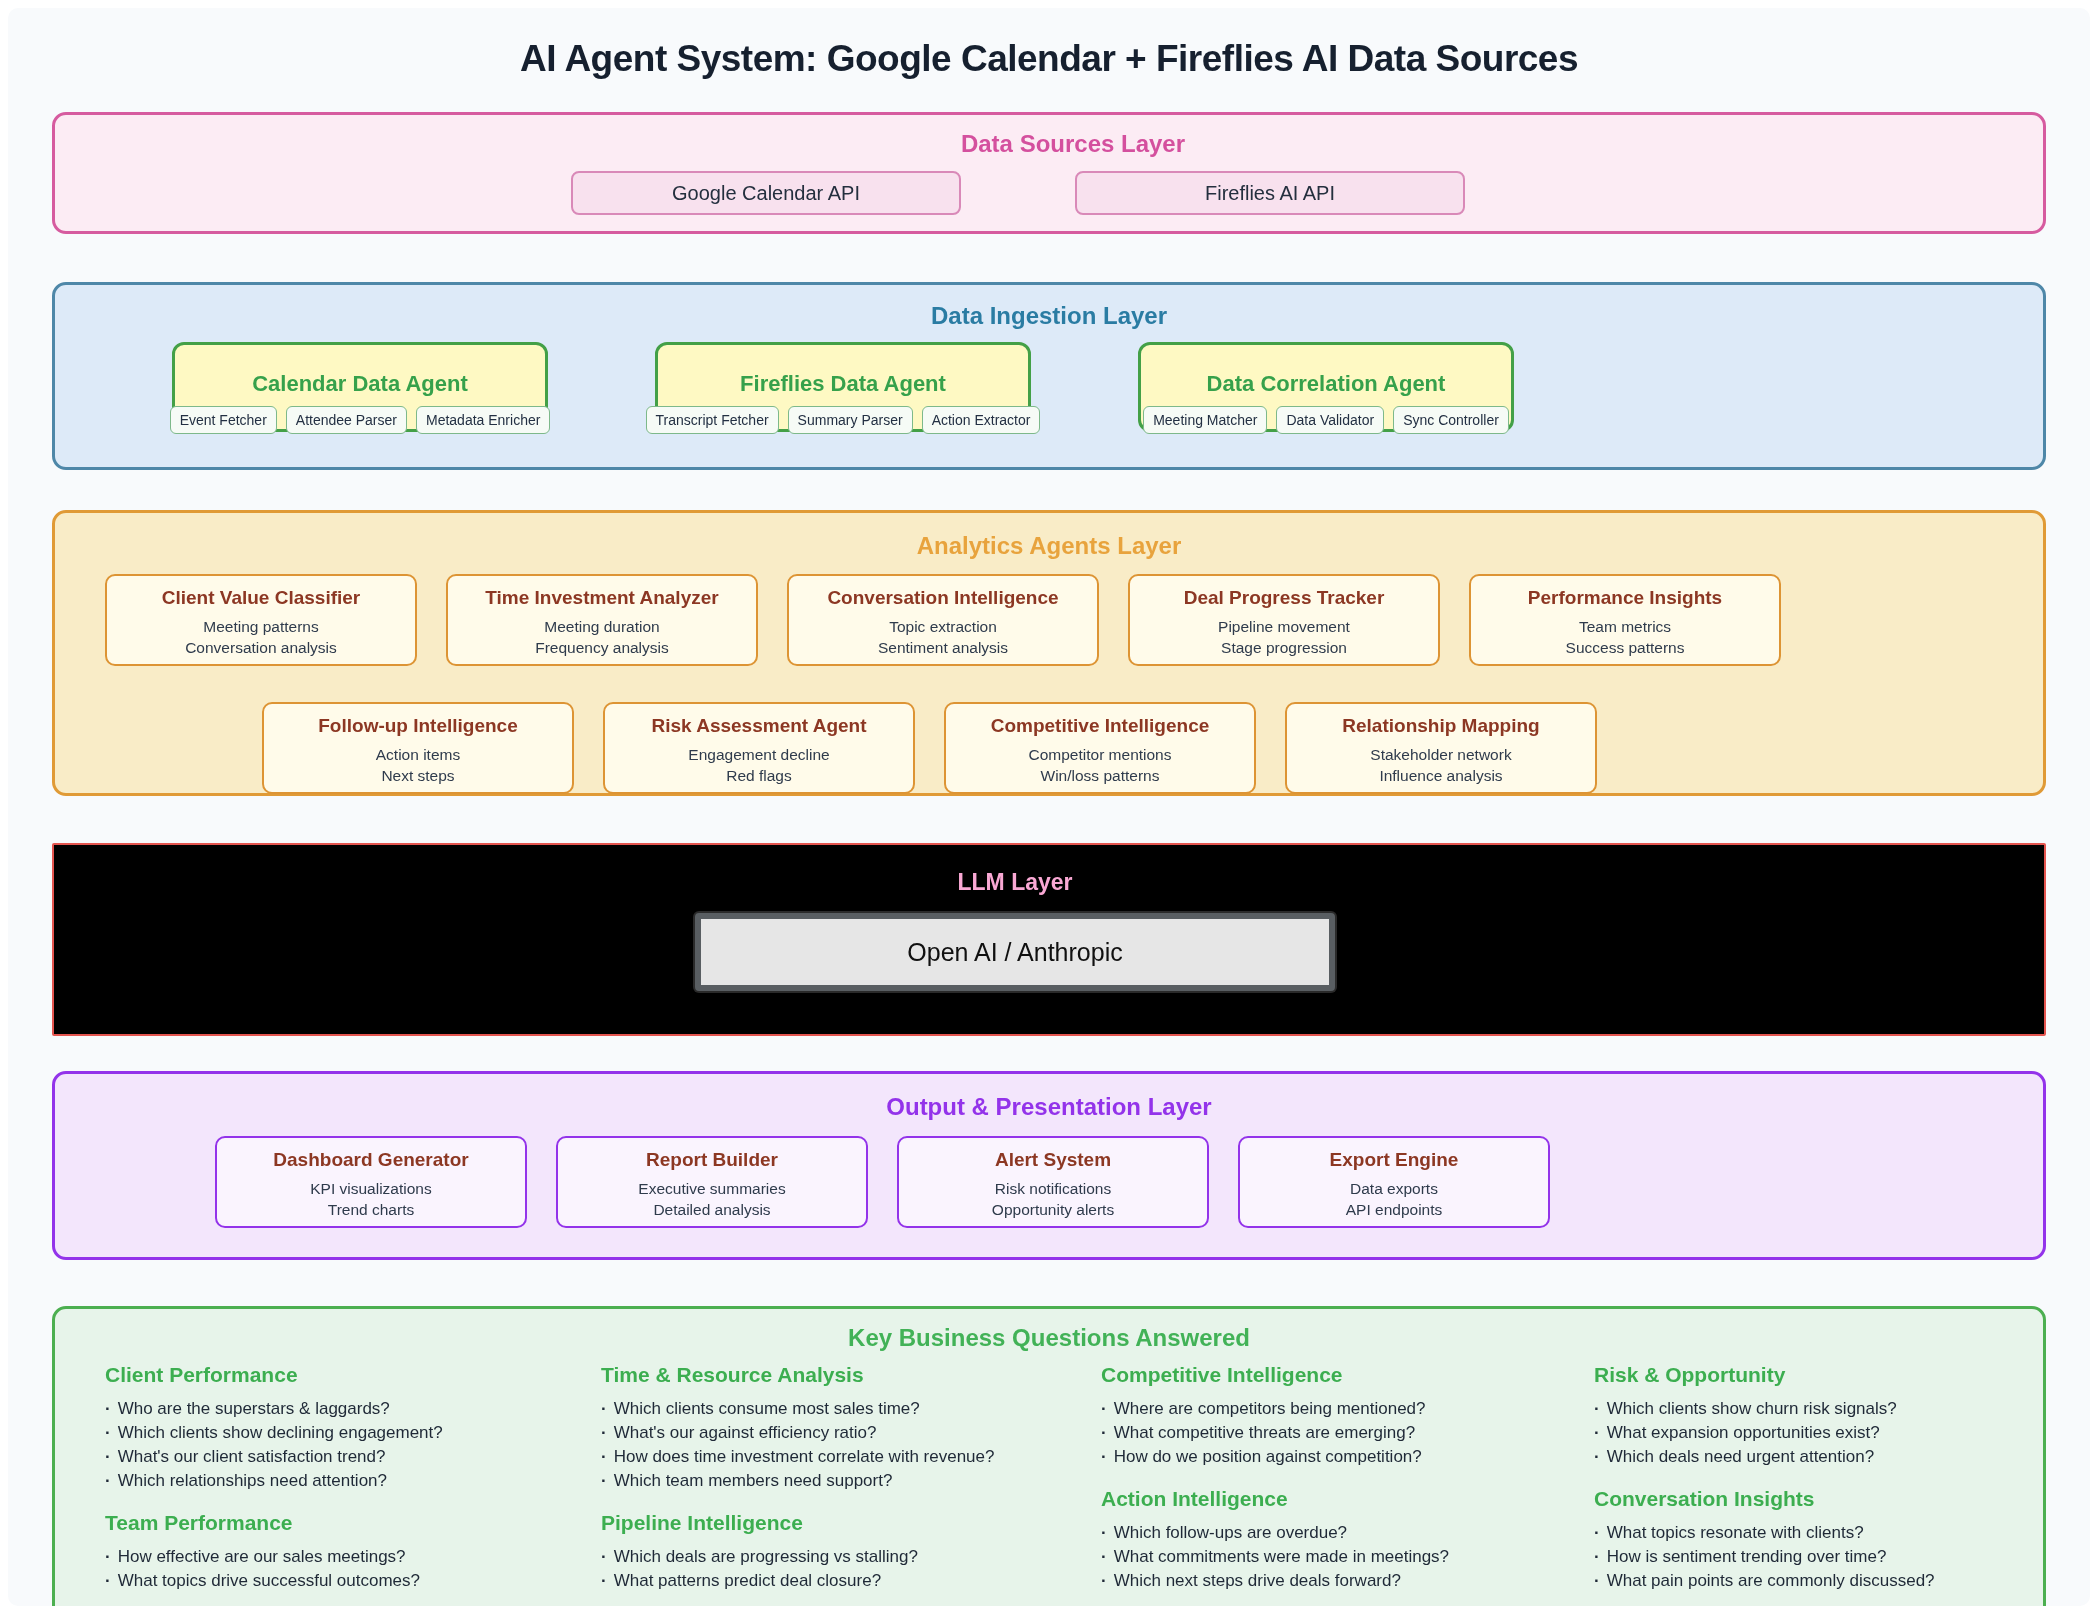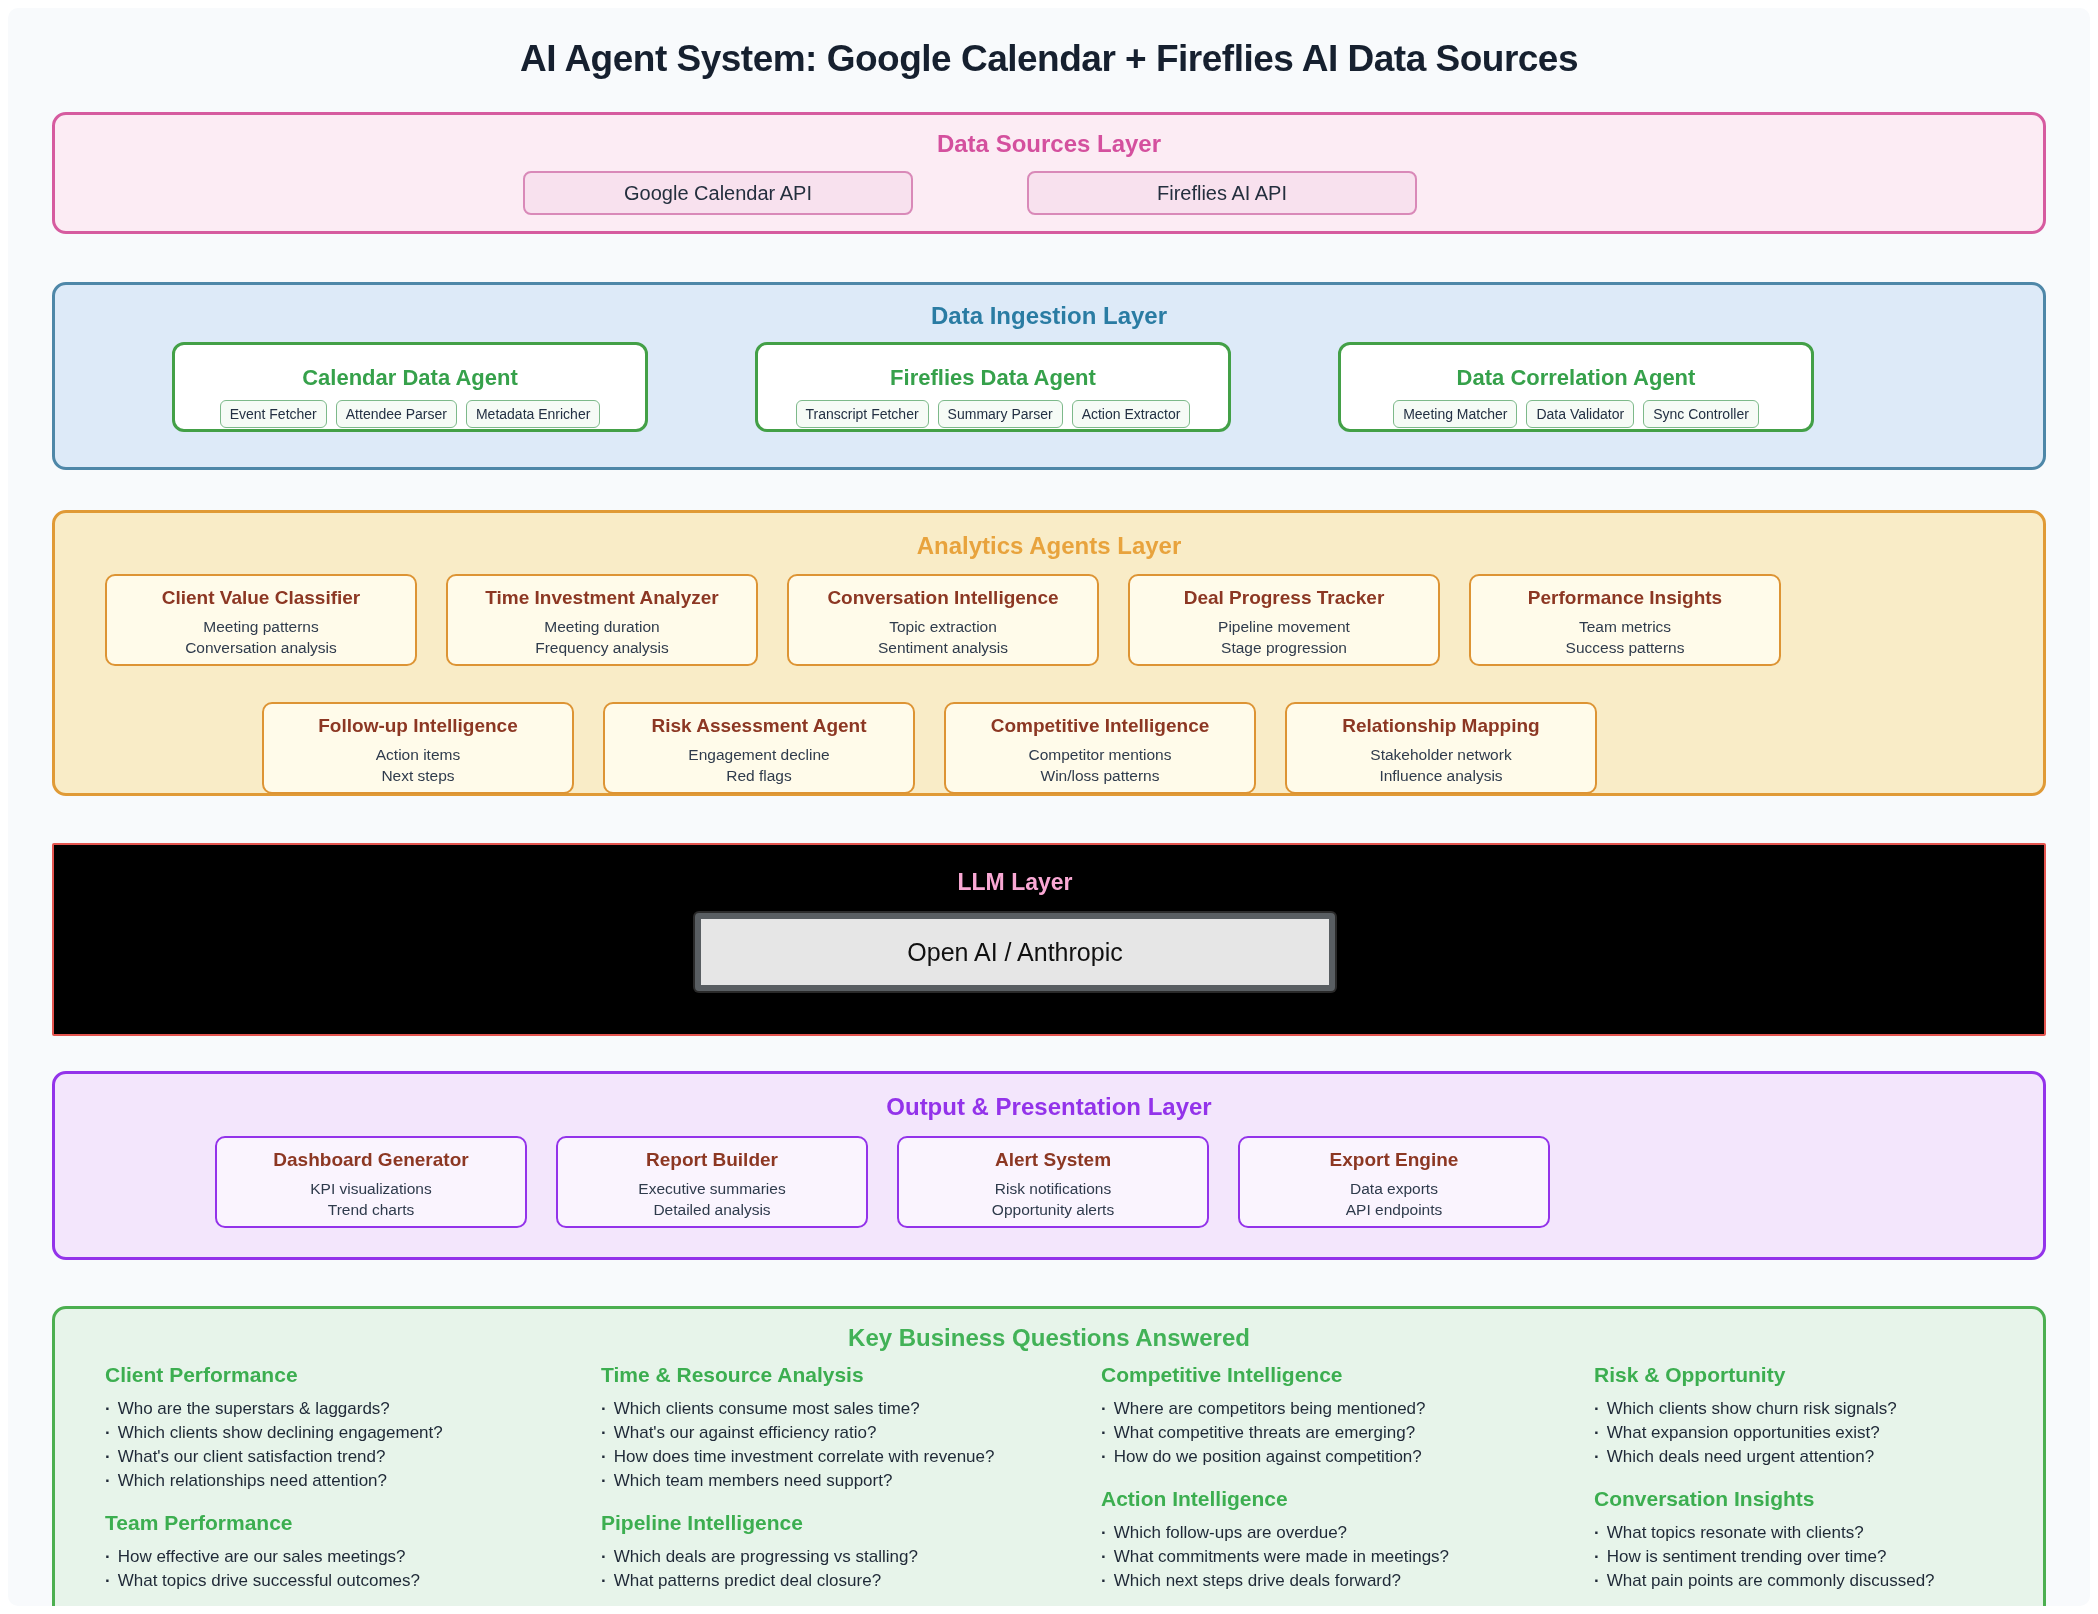--- a/index.html
+++ b/index.html
@@ -12,36 +12,36 @@
   .main-title {
     margin-top: 30px; text-align: center;
     font-size: 37px; font-weight: 700; color: #16202f; letter-spacing: -0.5px;
   }
   .layer {
     margin: 0 44px; border-radius: 14px; position: relative;
   }
   .layer-title { text-align: center; font-size: 24px; font-weight: 700; }
 
   
-  .l-pink { margin-top: 32px; height: 122px; background: #fcecf4; border: 3px solid #d65b9f; }
+  .l-pink { margin-top: 32px; height: 122px; background: #fcecf4; border: 3px solid #d65b9f; padding-left: 48px; }
   .l-pink .layer-title { padding-top: 15px; color: #d4509e; }
   .ds-row { display: flex; gap: 114px; padding-left: 468px; margin-top: 13px; }
   .ds-node {
     width: 390px; height: 44px; background: #f8e1ee; border: 2px solid #d989b8;
     border-radius: 8px; display: flex; align-items: center; justify-content: center;
     font-size: 20px; color: #242f3e;
   }
 
   
   .l-blue { margin-top: 48px; height: 188px; background: #ddeaf8; border: 3px solid #4e87a8; }
   .l-blue .layer-title { padding-top: 17px; color: #2a7ca3; }
   .agents-row { display: flex; gap: 107px; padding-left: 117px; margin-top: 12px; }
   .agent-card {
-    width: 476px; height: 90px; background: #ffffff; border: 3px solid #43a047;
-    border-radius: 12px; text-align: center; padding-top: 20px;
+    width: 376px; height: 90px; background: #fef9c3; border: 3px solid #43a047;
+    border-radius: 12px; text-align: center; padding-top: 26px;
   }
   .agent-title { font-size: 22px; font-weight: 700; color: #36a14b; }
   .chip-row { display: flex; justify-content: center; gap: 9px; margin-top: 9px; }
   .chip {
     background: #f6fbf6; border: 1.5px solid #7db98a; border-radius: 6px;
     padding: 5px 9px; font-size: 14px; color: #233043; white-space: nowrap;
   }
 
   
   .l-amber { margin-top: 40px; height: 286px; background: #f9ecc7; border: 3px solid #e09a36; }

